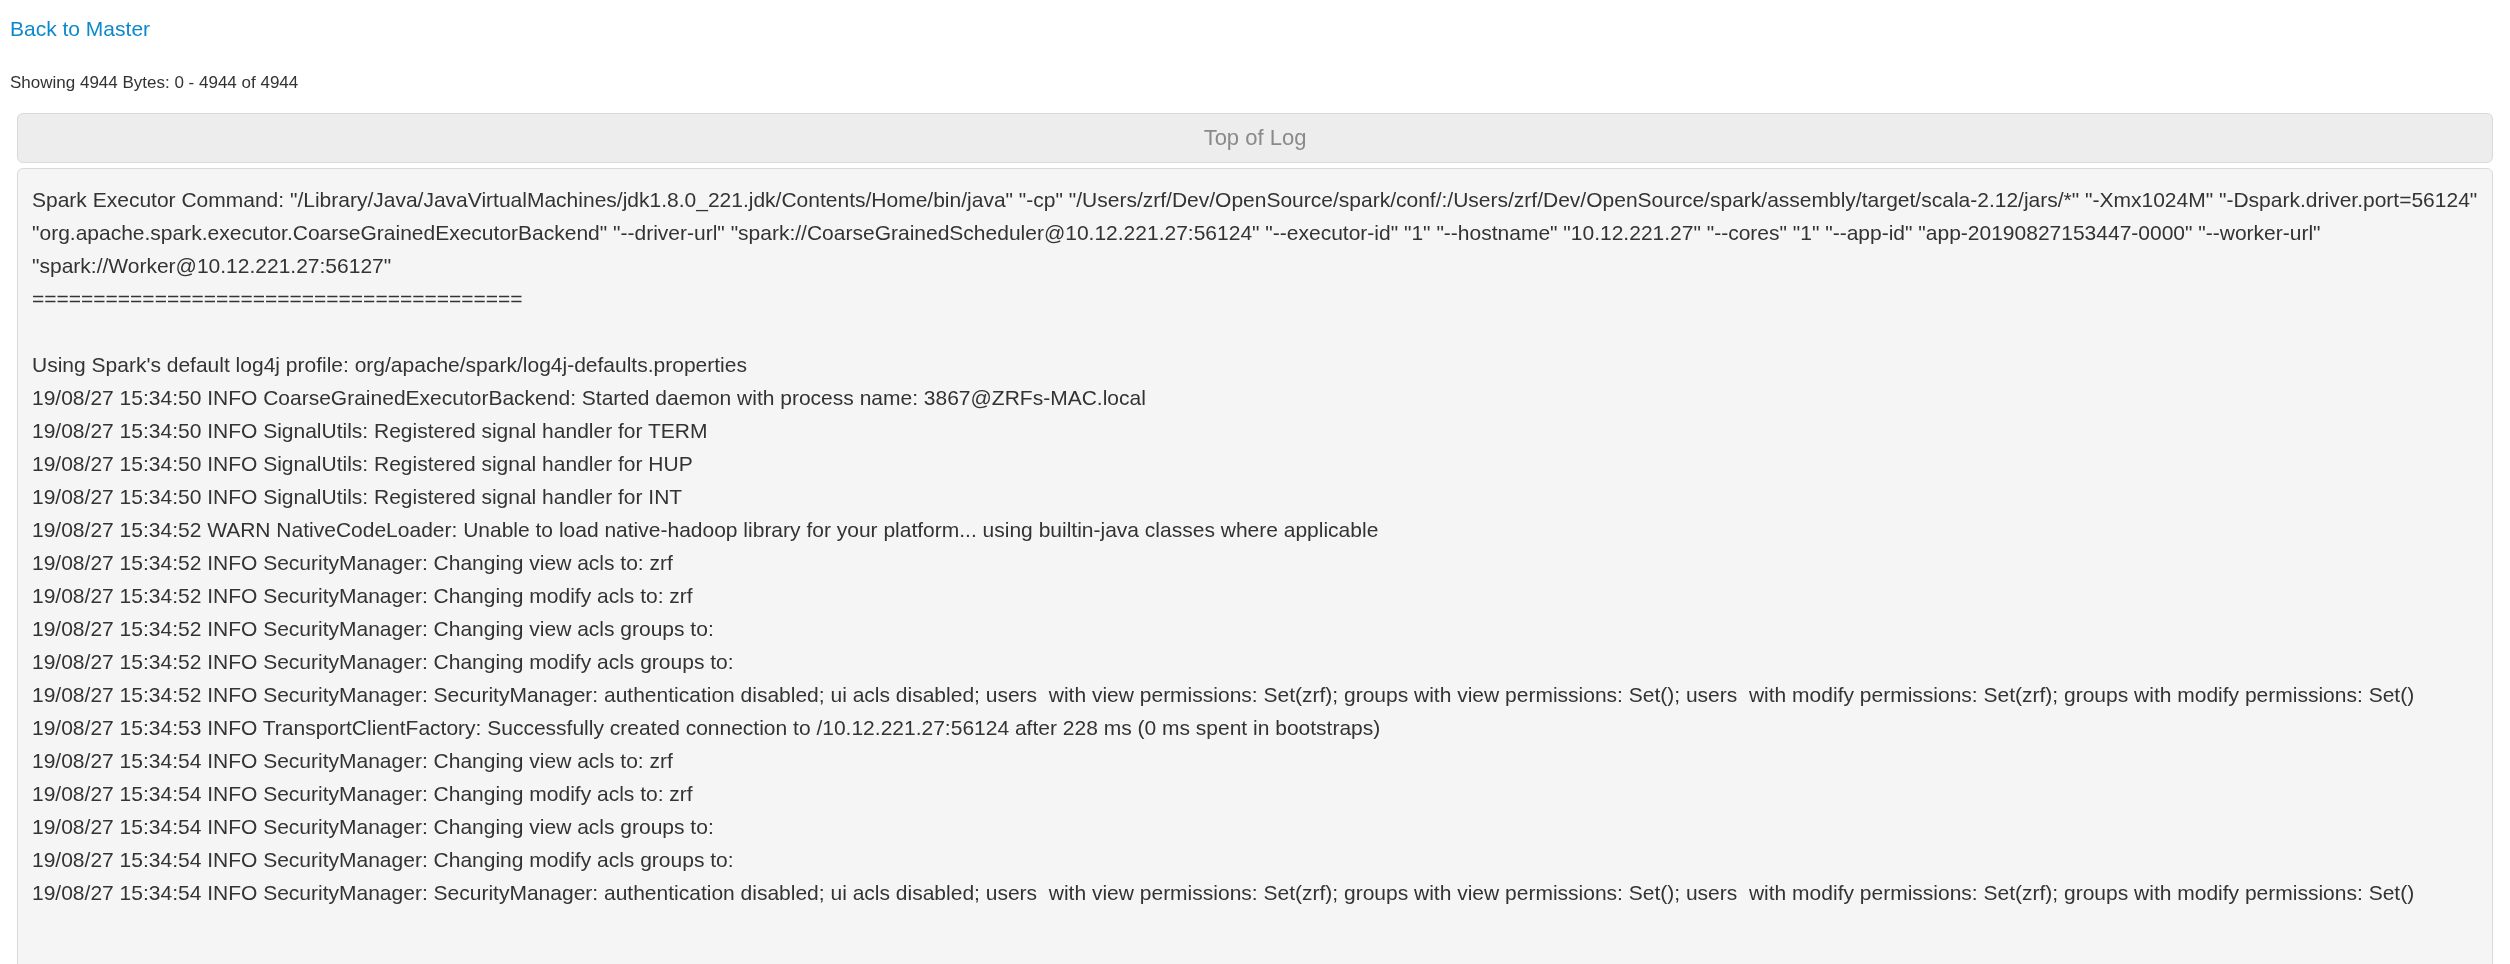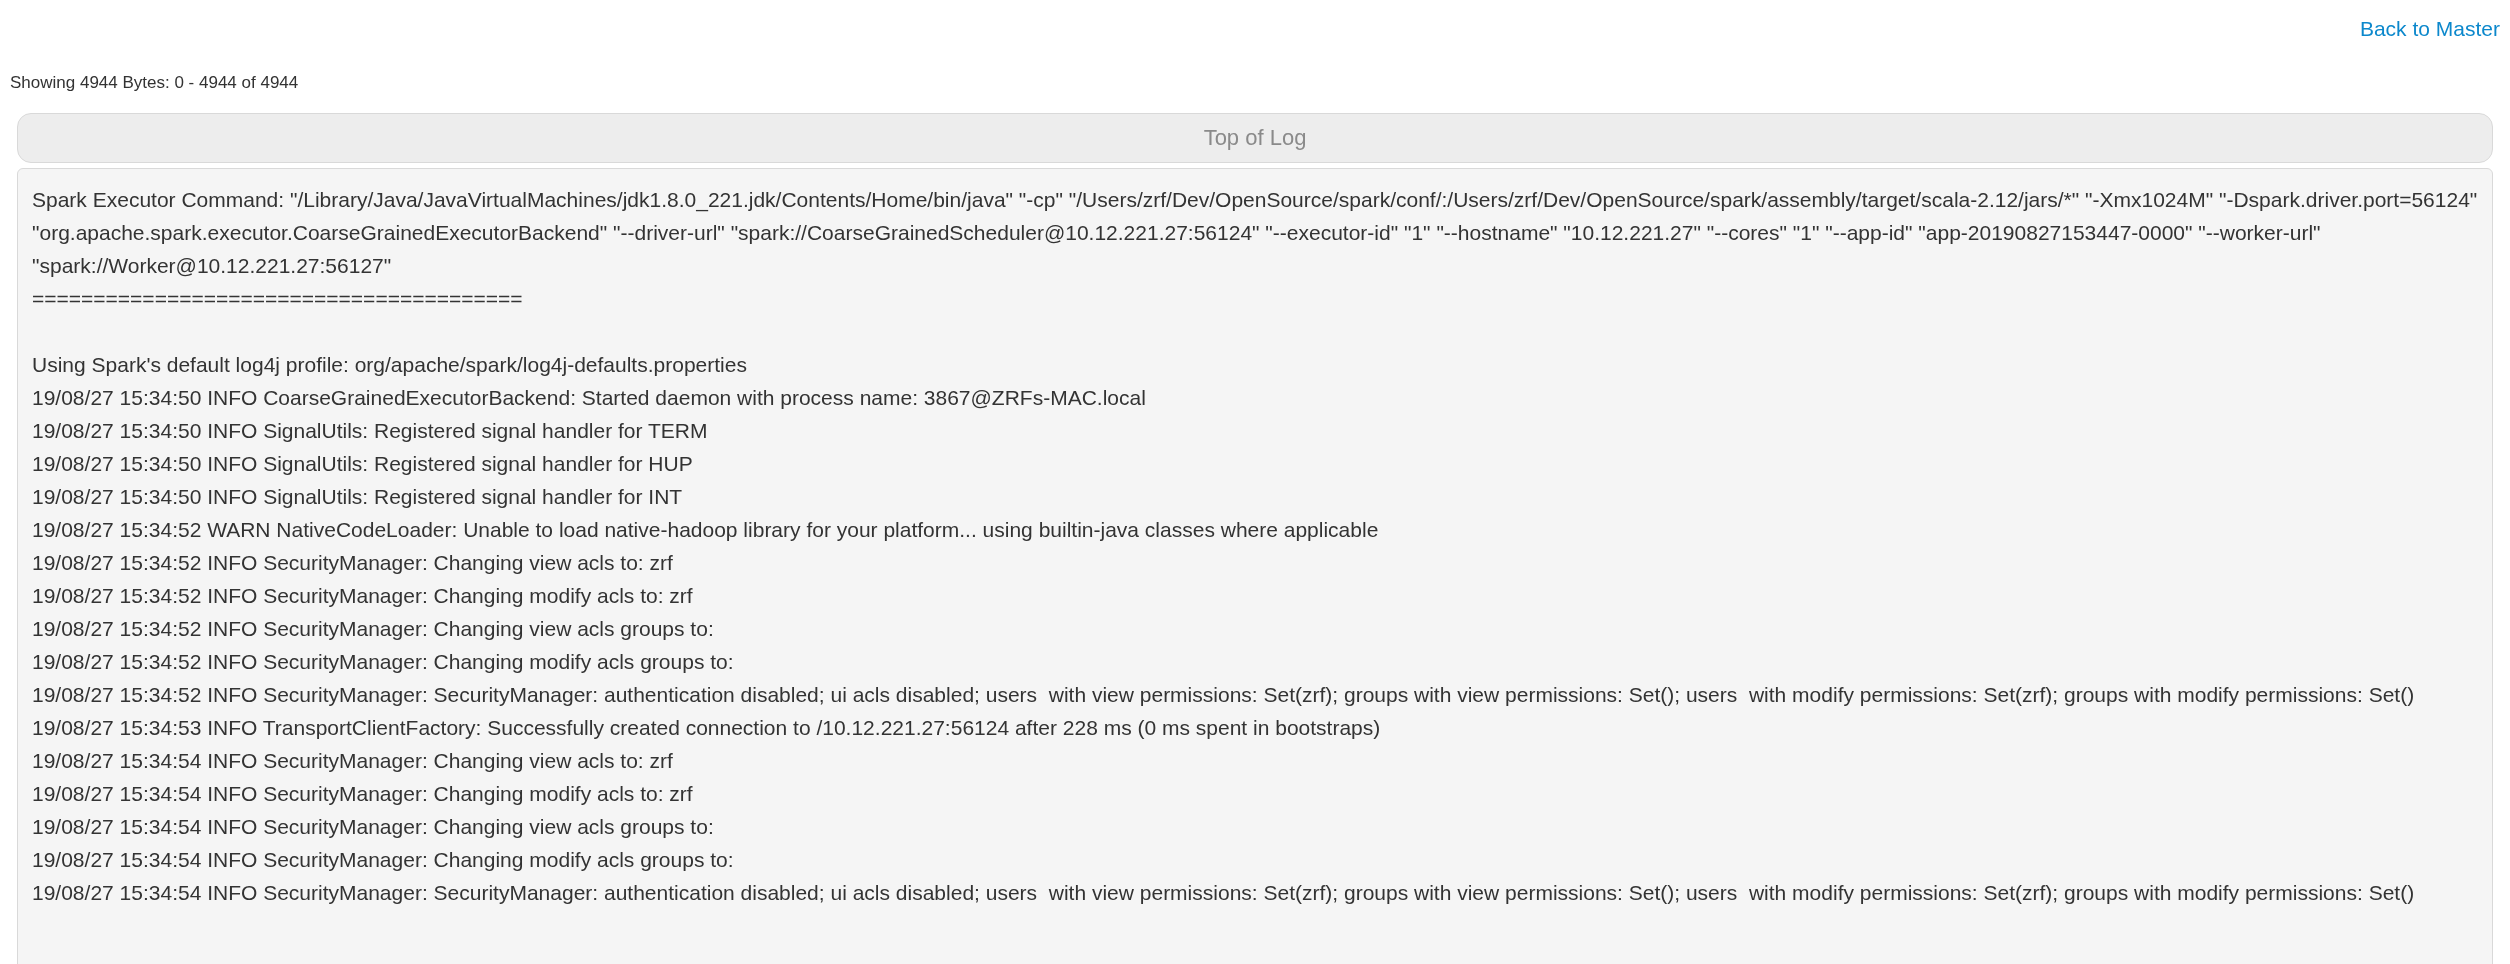--- a/index.html
+++ b/index.html
@@ -6,21 +6,21 @@
   body {
     width: 2510px;
     height: 964px;
     overflow: hidden;
     background: #ffffff;
     color: #333333;
     font-family: "Liberation Sans", sans-serif;
   }
   .page { padding: 12px 10px 0 10px; }
 
-  .nav-line { font-size: 21px; line-height: 33px; text-align: right; }
+  .nav-line { font-size: 21px; line-height: 33px; }
   .back-link {
     color: #0c88cc;
     text-decoration: none;
     cursor: pointer;
   }
 
   .range-line {
     font-size: 17px;
     line-height: 33px;
     margin-top: 21px;
@@ -29,21 +29,21 @@
 
   .log-content { margin-top: 7px; padding: 7px; }
 
   .top-btn {
     display: block;
     width: 100%;
     height: 50px;
     box-sizing: border-box;
     background: #ededed;
     border: 1px solid #d9d9d9;
-    border-radius: 14px;
+    border-radius: 6px;
     color: #8a8a8a;
     font-family: "Liberation Sans", sans-serif;
     font-size: 22px;
     text-align: center;
     cursor: default;
     padding: 8px;
   }
 
   .log-pre {
     margin: 5px 0 0 0;

